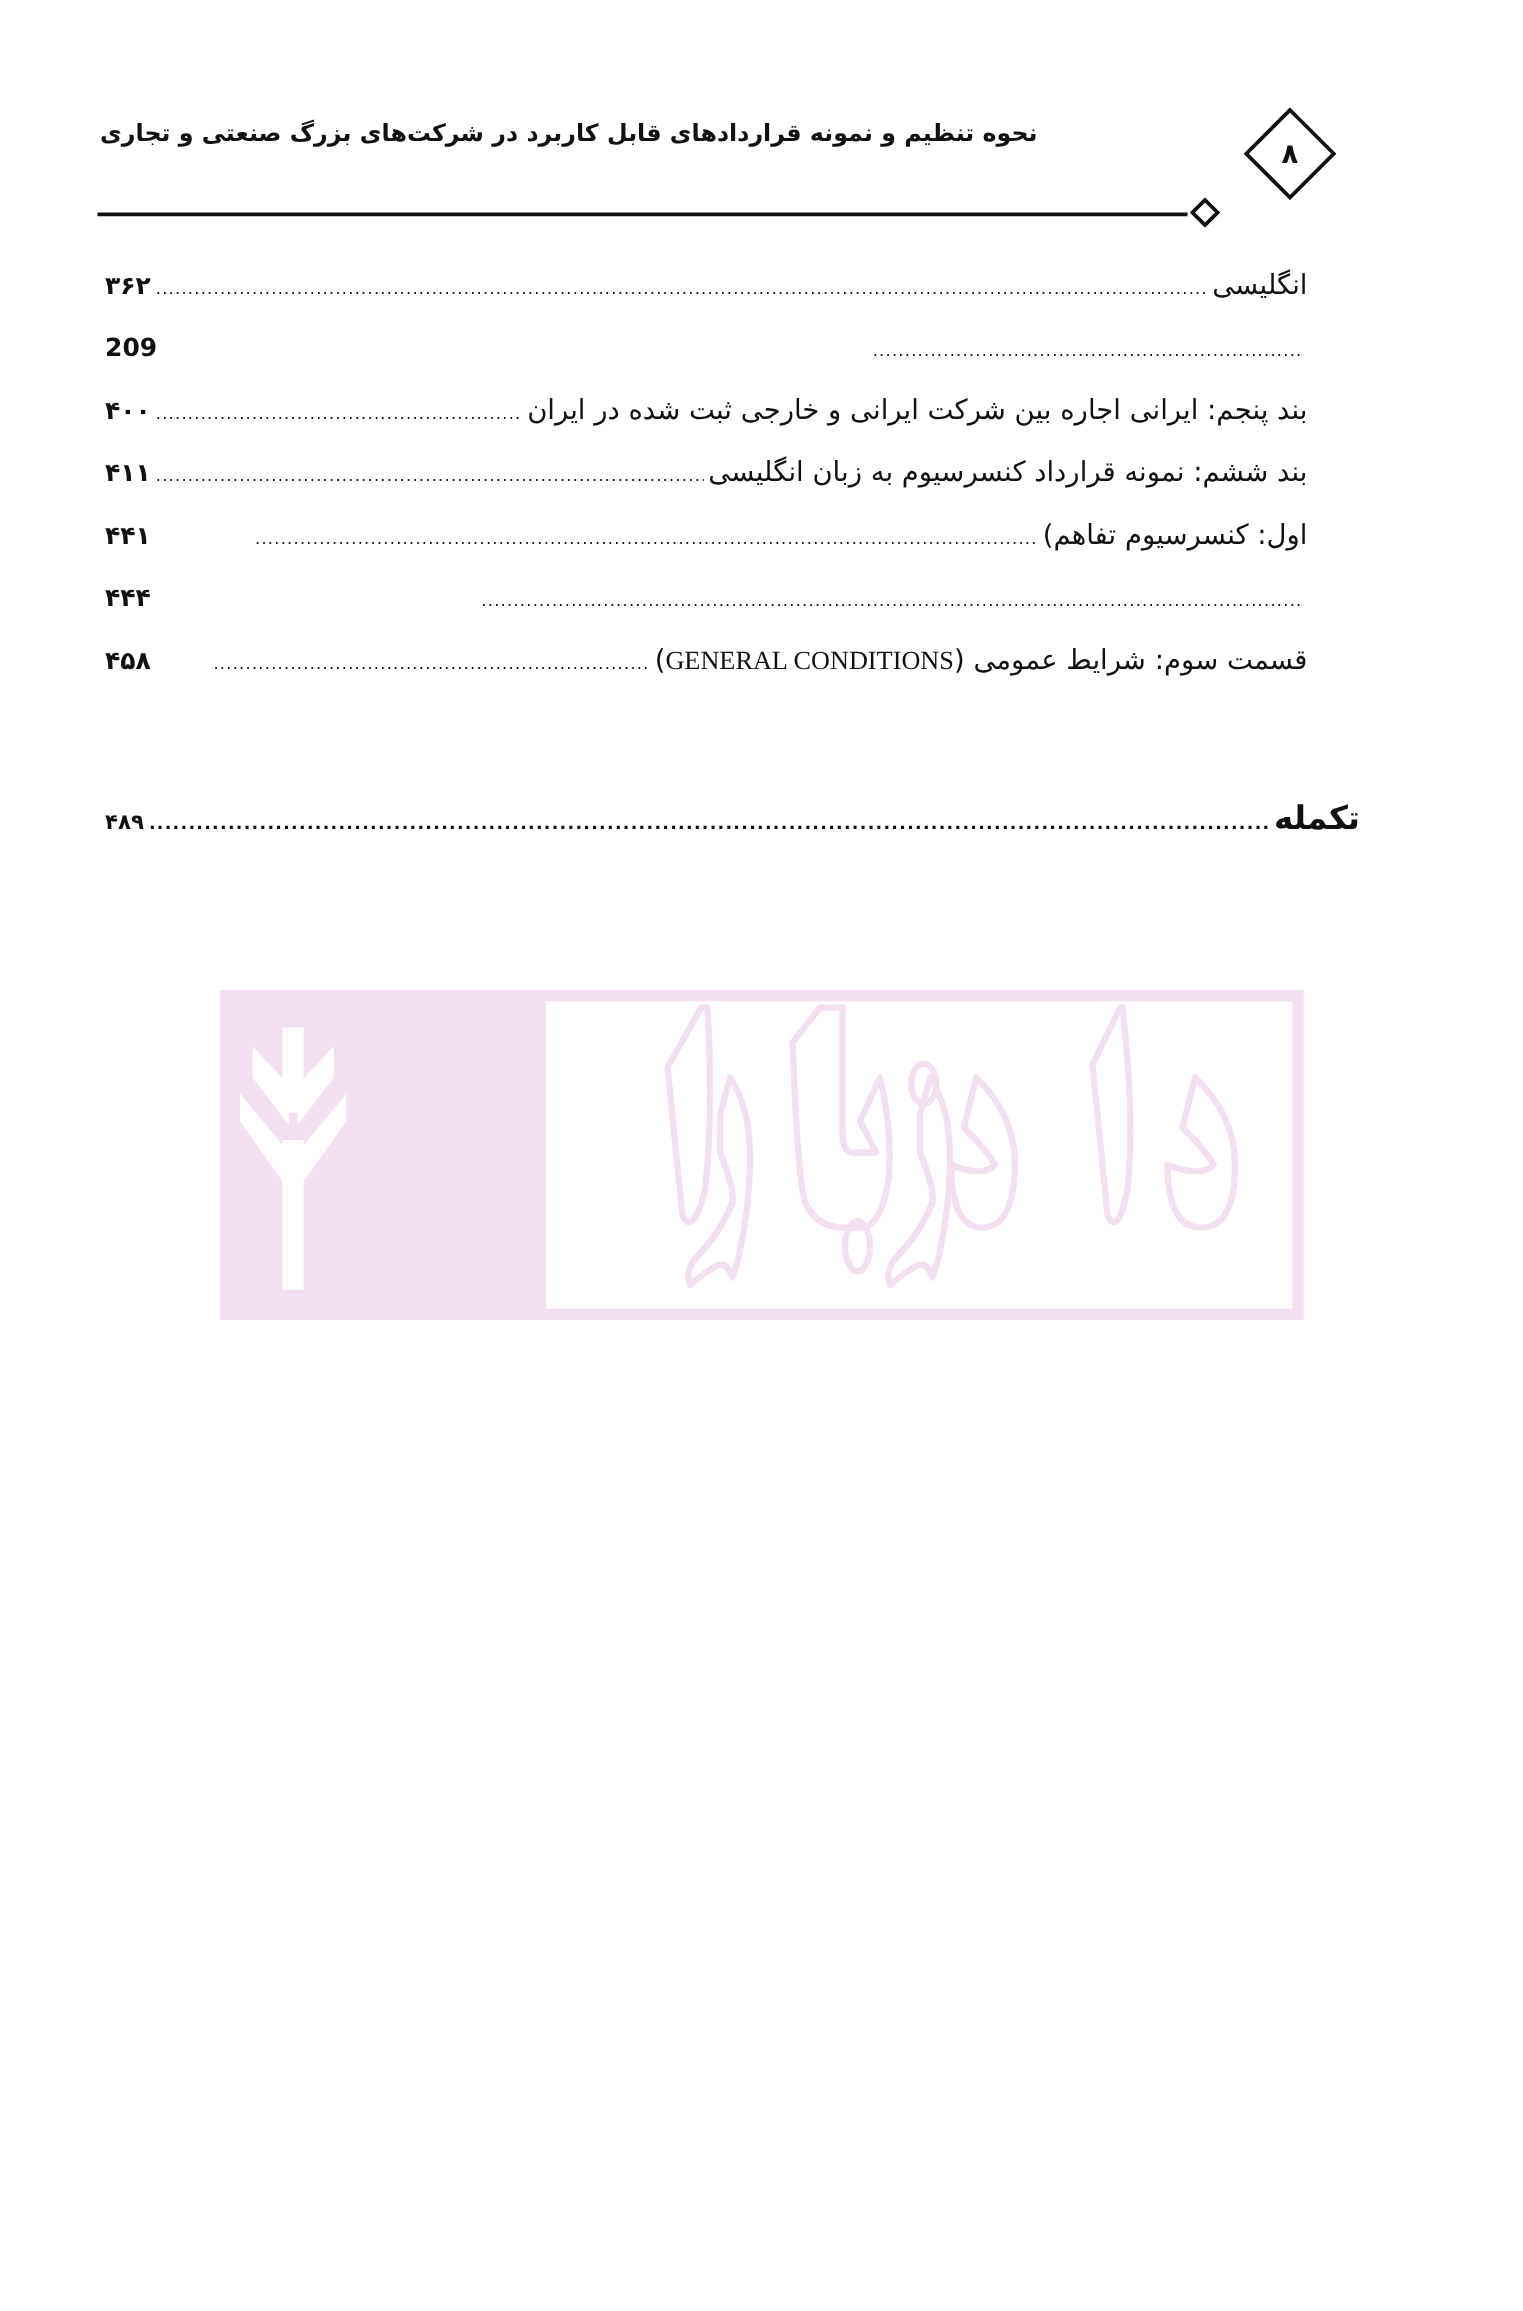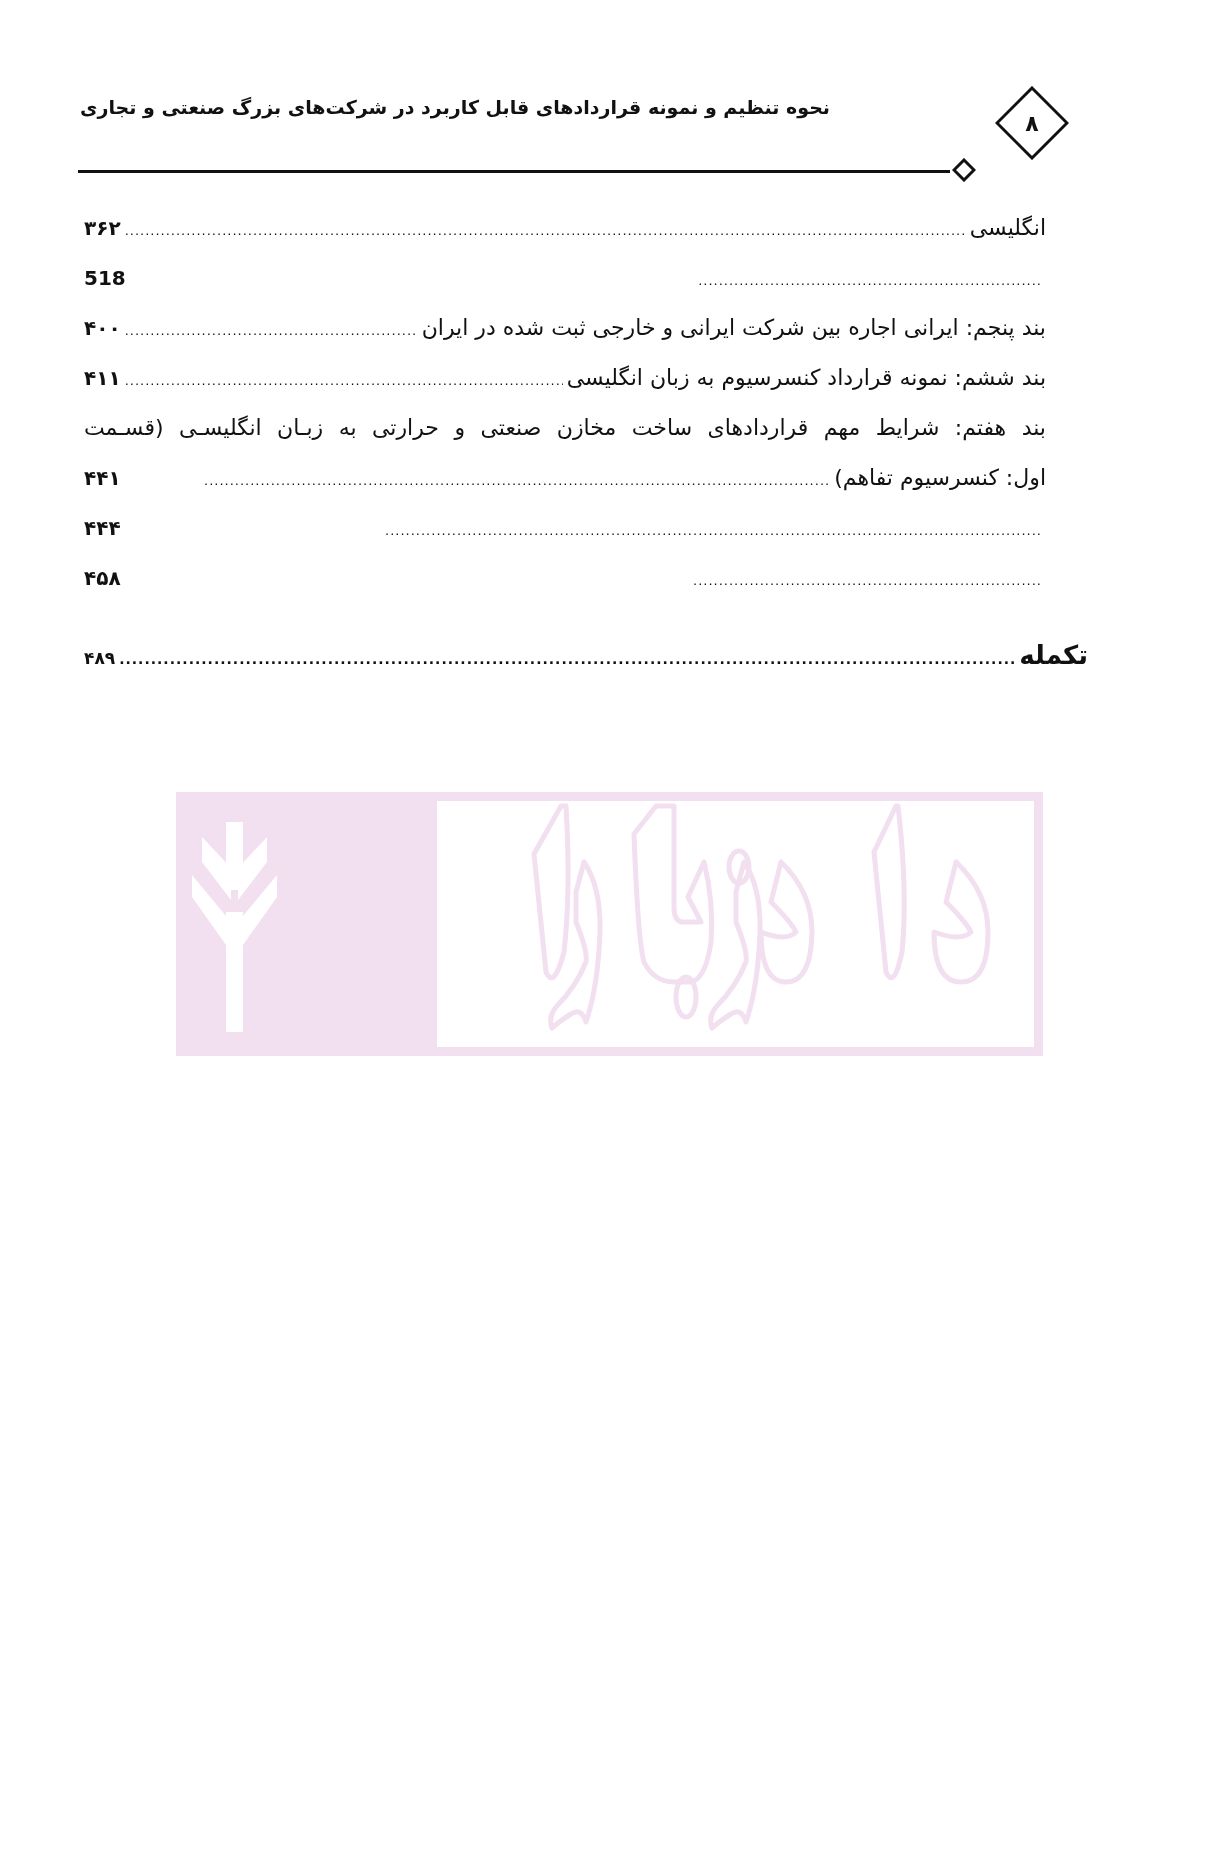--- a/index.html
+++ b/index.html
@@ -56,45 +56,43 @@
 </div>
 
 <div class="toc">
   <div class="toc-row">
     <span class="title">انگلیسی</span>
     <span class="leader">......................................................................................................................................................................................................</span>
     <span class="page">۳۶۲</span>
   </div>
   <div class="toc-row">
     <span class="leader">...................................................................</span>
-    <span class="page">518</span>
+    <span class="page">209</span>
   </div>
   <div class="toc-row">
     <span class="title">بند پنجم: ایرانی اجاره بین شرکت ایرانی و خارجی ثبت شده در ایران</span>
     <span class="leader">...................................................................</span>
     <span class="page">۴۰۰</span>
   </div>
   <div class="toc-row">
     <span class="title">بند ششم: نمونه قرارداد کنسرسیوم به زبان انگلیسی</span>
     <span class="leader">.......................................................................................................</span>
     <span class="page">۴۱۱</span>
   </div>
-  <div class="toc-row wrap-line">
-    <span class="title">بند هفتم: شرایط مهم قراردادهای ساخت مخازن صنعتی و حرارتی به زبـان انگلیسـی (قسـمت</span>
-  </div>
   <div class="toc-row">
     <span class="title">اول: کنسرسیوم تفاهم)</span>
     <span class="leader">..........................................................................................................................</span>
     <span class="page">۴۴۱</span>
   </div>
   <div class="toc-row">
     <span class="leader">................................................................................................................................</span>
     <span class="page">۴۴۴</span>
   </div>
   <div class="toc-row">
+    <span class="title"><span>قسمت سوم: شرایط عمومی (</span><span class="latin" dir="ltr">GENERAL CONDITIONS</span><span>)</span></span>
     <span class="leader">....................................................................</span>
     <span class="page">۴۵۸</span>
   </div>
 </div>
 
 <div class="appendix">
   <span class="title">تکمله</span>
   <span class="leader">..............................................................................................................................................................................................................</span>
   <span class="page">۴۸۹</span>
 </div>

